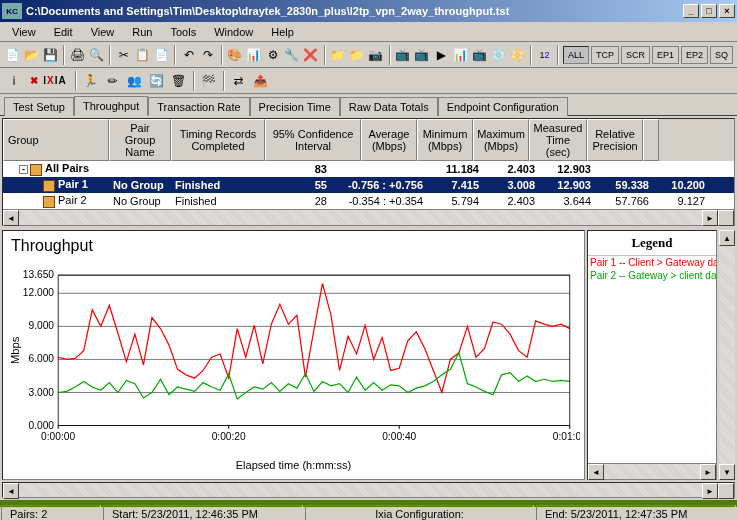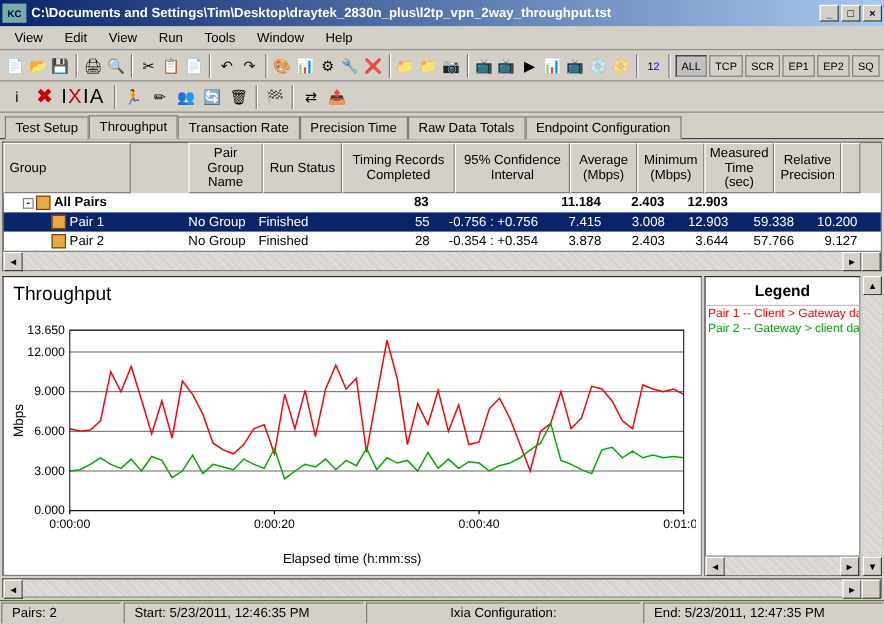--- a/index.html
+++ b/index.html
@@ -28,49 +28,49 @@
   .titlebar .title { flex:1; overflow:hidden; white-space:nowrap; }
   .winbtns { display:flex; gap:2px; }
   .winbtn { width:16px;height:14px;background:#d4d0c8;border:1px solid #fff;border-right-color:#404040;border-bottom-color:#404040;display:flex;align-items:center;justify-content:center;color:#000;font-family:Arial;font-size:9px;line-height:1;font-weight:bold; cursor:default;}
   .menubar { height:20px; background:#d4d0c8; display:flex; align-items:center; padding:0 4px; gap:2px; border-bottom:1px solid #808080;}
   .menuitem { padding:2px 8px; cursor:default; }
   .toolbar { height:26px; background:#d4d0c8; display:flex; align-items:center; padding:2px 4px; gap:2px; border-bottom:1px solid #808080; }
   .tbtn { width:20px;height:20px; border:1px solid transparent; display:flex;align-items:center;justify-content:center;font-size:12px;cursor:default;}
   .tsep { width:2px;height:20px;border-left:1px solid #808080;border-right:1px solid #fff; margin:0 2px;}
   .togglebtn { height:18px;padding:0 4px;border:1px solid #808080;font-size:9px;display:flex;align-items:center;background:#d4d0c8;cursor:default;}
   .togglebtn.active { border:1px inset #808080; background:#c0c0c0;text-align:center;}
-  .ixia-logo { font-weight:normal; font-size:17px; color:#000; letter-spacing:1px; padding:0 4px;}
+  .ixia-logo { font-weight:bold; font-size:10px; color:#000; letter-spacing:1px; padding:0 4px;}
   .ixia-x { color:#c00; }
   .tabs { height:22px; display:flex; align-items:flex-end; padding-left:4px; background:#d4d0c8; border-bottom:1px solid #404040;}
   .tab { padding:3px 8px; border:1px solid #808080; border-bottom:none; background:#d4d0c8; margin-right:0px; font-size:11px; cursor:default; position:relative; top:1px;}
   .tab.active { background:#d4d0c8; border-bottom:1px solid #d4d0c8; font-weight:normal; z-index:2;}
   .grid { background:#fff; border:1px inset #808080; margin:2px; }
   .grid-head { display:flex; background:#d4d0c8; }
   .gh { border:1px solid; border-color:#fff #808080 #808080 #fff; padding:2px 4px; text-align:center; font-size:11px; display:flex;align-items:center;justify-content:center;overflow:hidden;}
   .grid-body { }
   .grow { display:flex; height:16px; align-items:center;}
   .gc { padding:1px 4px; overflow:hidden; white-space:nowrap; text-overflow:clip;}
   .gc.right { text-align:right; }
-  .grow.sel { background:#0a246a; color:#fff; }
+  .grow.sel { background:#0a246a; color:#fff;font-weight:bold; }
   .grow.bold { font-weight:bold; }
   .scroll-h { height:16px; background:#d4d0c8; border-top:1px solid #808080; display:flex;}
   .sbtn { width:16px;height:16px;background:#d4d0c8;border:1px solid;border-color:#fff #404040 #404040 #fff;display:flex;align-items:center;justify-content:center;font-size:8px;cursor:default;}
   .strack { flex:1; background:repeating-linear-gradient(45deg,#e0e0e0,#e0e0e0 1px,#d4d0c8 1px,#d4d0c8 2px);}
   .chart-area { flex:1; display:flex; margin:2px; gap:2px; min-height:0;}
   .chart-panel { flex:1; background:#fff; border:1px inset #808080; position:relative; padding:4px;}
   .legend-panel { width:130px; background:#fff; border:1px inset #808080; display:flex;flex-direction:column;}
-  .legend-title { font-weight:bold; font-size:13px; text-align:center; padding:4px; border-bottom:1px solid #c0c0c0;}
+  .legend-title { font-weight:bold; font-size:13px; text-align:center; padding:4px; border-bottom:1px solid #c0c0c0;font-family:Liberation Serif, serif;}
   .legend-item { font-size:10px; padding:1px 2px; white-space:nowrap; overflow:hidden;}
   .chart-title { font-size:16px; font-weight:normal; padding:2px 4px;}
   .chart-svg { width:100%; height:calc(100% - 40px);}
   .xlabel { text-align:center; font-size:11px;}
-  .statusbar { height:20px; background:#d4d0c8; border-top:1px solid #4d7c0f; display:flex; align-items:center; font-size:11px;}
+  .statusbar { height:20px; background:#d4d0c8; border-top:7px solid #4d7c0f; display:flex; align-items:center; font-size:11px;}
   .status-cell { padding:2px 8px; border:1px inset #d4d0c8; margin:1px;}
   .scroll-v { width:16px;background:#d4d0c8;display:flex;flex-direction:column;}
-  .scroll-v .strack{flex:1;} .c-pg{width:62px;margin-left:48px;} .c-rs{width:66px;} .c-tr{width:94px;} .c-ci{width:96px;} .c-av{width:56px;} .c-mi{width:56px;} .c-mx{width:56px;} .c-mt{width:58px;} .c-rp{width:56px;}
+  .scroll-v .strack{flex:1;} .c-pg{width:62px;} .c-rs{width:66px;} .c-tr{width:94px;} .c-ci{width:96px;} .c-av{width:56px;} .c-mi{width:56px;} .c-mx{width:56px;} .c-mt{width:58px;} .c-rp{width:56px;}
 </style>
 </head>
 <body>
 
 <div class="titlebar">
   <span class="icon">KC</span>
   <span class="title">C:\Documents and Settings\Tim\Desktop\draytek_2830n_plus\l2tp_vpn_2way_throughput.tst</span>
   <div class="winbtns">
     <div class="winbtn">_</div>
     <div class="winbtn">□</div>
@@ -153,25 +153,25 @@
   <div class="tab">Transaction Rate</div>
   <div class="tab">Precision Time</div>
   <div class="tab">Raw Data Totals</div>
   <div class="tab">Endpoint Configuration</div>
 </div>
 
 <div class="grid">
   <div class="grid-head">
     <div class="gh" style="width:106px;justify-content:flex-start;">Group</div>
     <div class="gh c-pg">Pair Group Name</div>
-    <div class="gh c-rs">Run Status</div>
     <div class="gh c-tr">Timing Records Completed</div>
     <div class="gh c-ci">95% Confidence Interval</div>
     <div class="gh c-av">Average (Mbps)</div>
     <div class="gh c-mi">Minimum (Mbps)</div>
+    <div class="gh c-mx">Maximum (Mbps)</div>
     <div class="gh c-mt">Measured Time (sec)</div>
     <div class="gh c-rp">Relative Precision</div>
     <div class="gh" style="width:16px;"></div>
   </div>
   <div class="grid-body" id="grid-body">
       <div class="grow bold">
         <div class="gc" style="width:106px;padding-left:16px;"><span style="display:inline-block;width:9px;height:9px;border:1px solid #808080;text-align:center;line-height:7px;font-size:9px;margin-right:2px;">-</span><span style="display:inline-block;width:12px;height:12px;background:#e8a848;border:1px solid #804000;margin-right:3px;vertical-align:middle;"></span><span>All Pairs</span></div>
         <div class="gc c-pg"></div>
         <div class="gc c-rs"></div>
         <div class="gc c-tr right">83</div>
@@ -195,21 +195,21 @@
         <div class="gc c-mt right">59.338</div>
         <div class="gc c-rp right">10.200</div>
         <div class="gc" style="width:16px;"></div>
       </div>
       <div class="grow">
         <div class="gc" style="width:106px;padding-left:40px;"><span style="display:inline-block;width:12px;height:12px;background:#e8a848;border:1px solid #804000;margin-right:3px;vertical-align:middle;"></span><span>Pair 2</span></div>
         <div class="gc c-pg">No Group</div>
         <div class="gc c-rs">Finished</div>
         <div class="gc c-tr right">28</div>
         <div class="gc c-ci right">-0.354 : +0.354</div>
-        <div class="gc c-av right">3.878</div>
+        <div class="gc c-av right">5.794</div>
         <div class="gc c-mi right">2.403</div>
         <div class="gc c-mx right">3.644</div>
         <div class="gc c-mt right">57.766</div>
         <div class="gc c-rp right">9.127</div>
         <div class="gc" style="width:16px;"></div>
       </div>
     </div>
   <div class="scroll-h">
     <div class="sbtn">◄</div>
     <div class="strack"></div>

